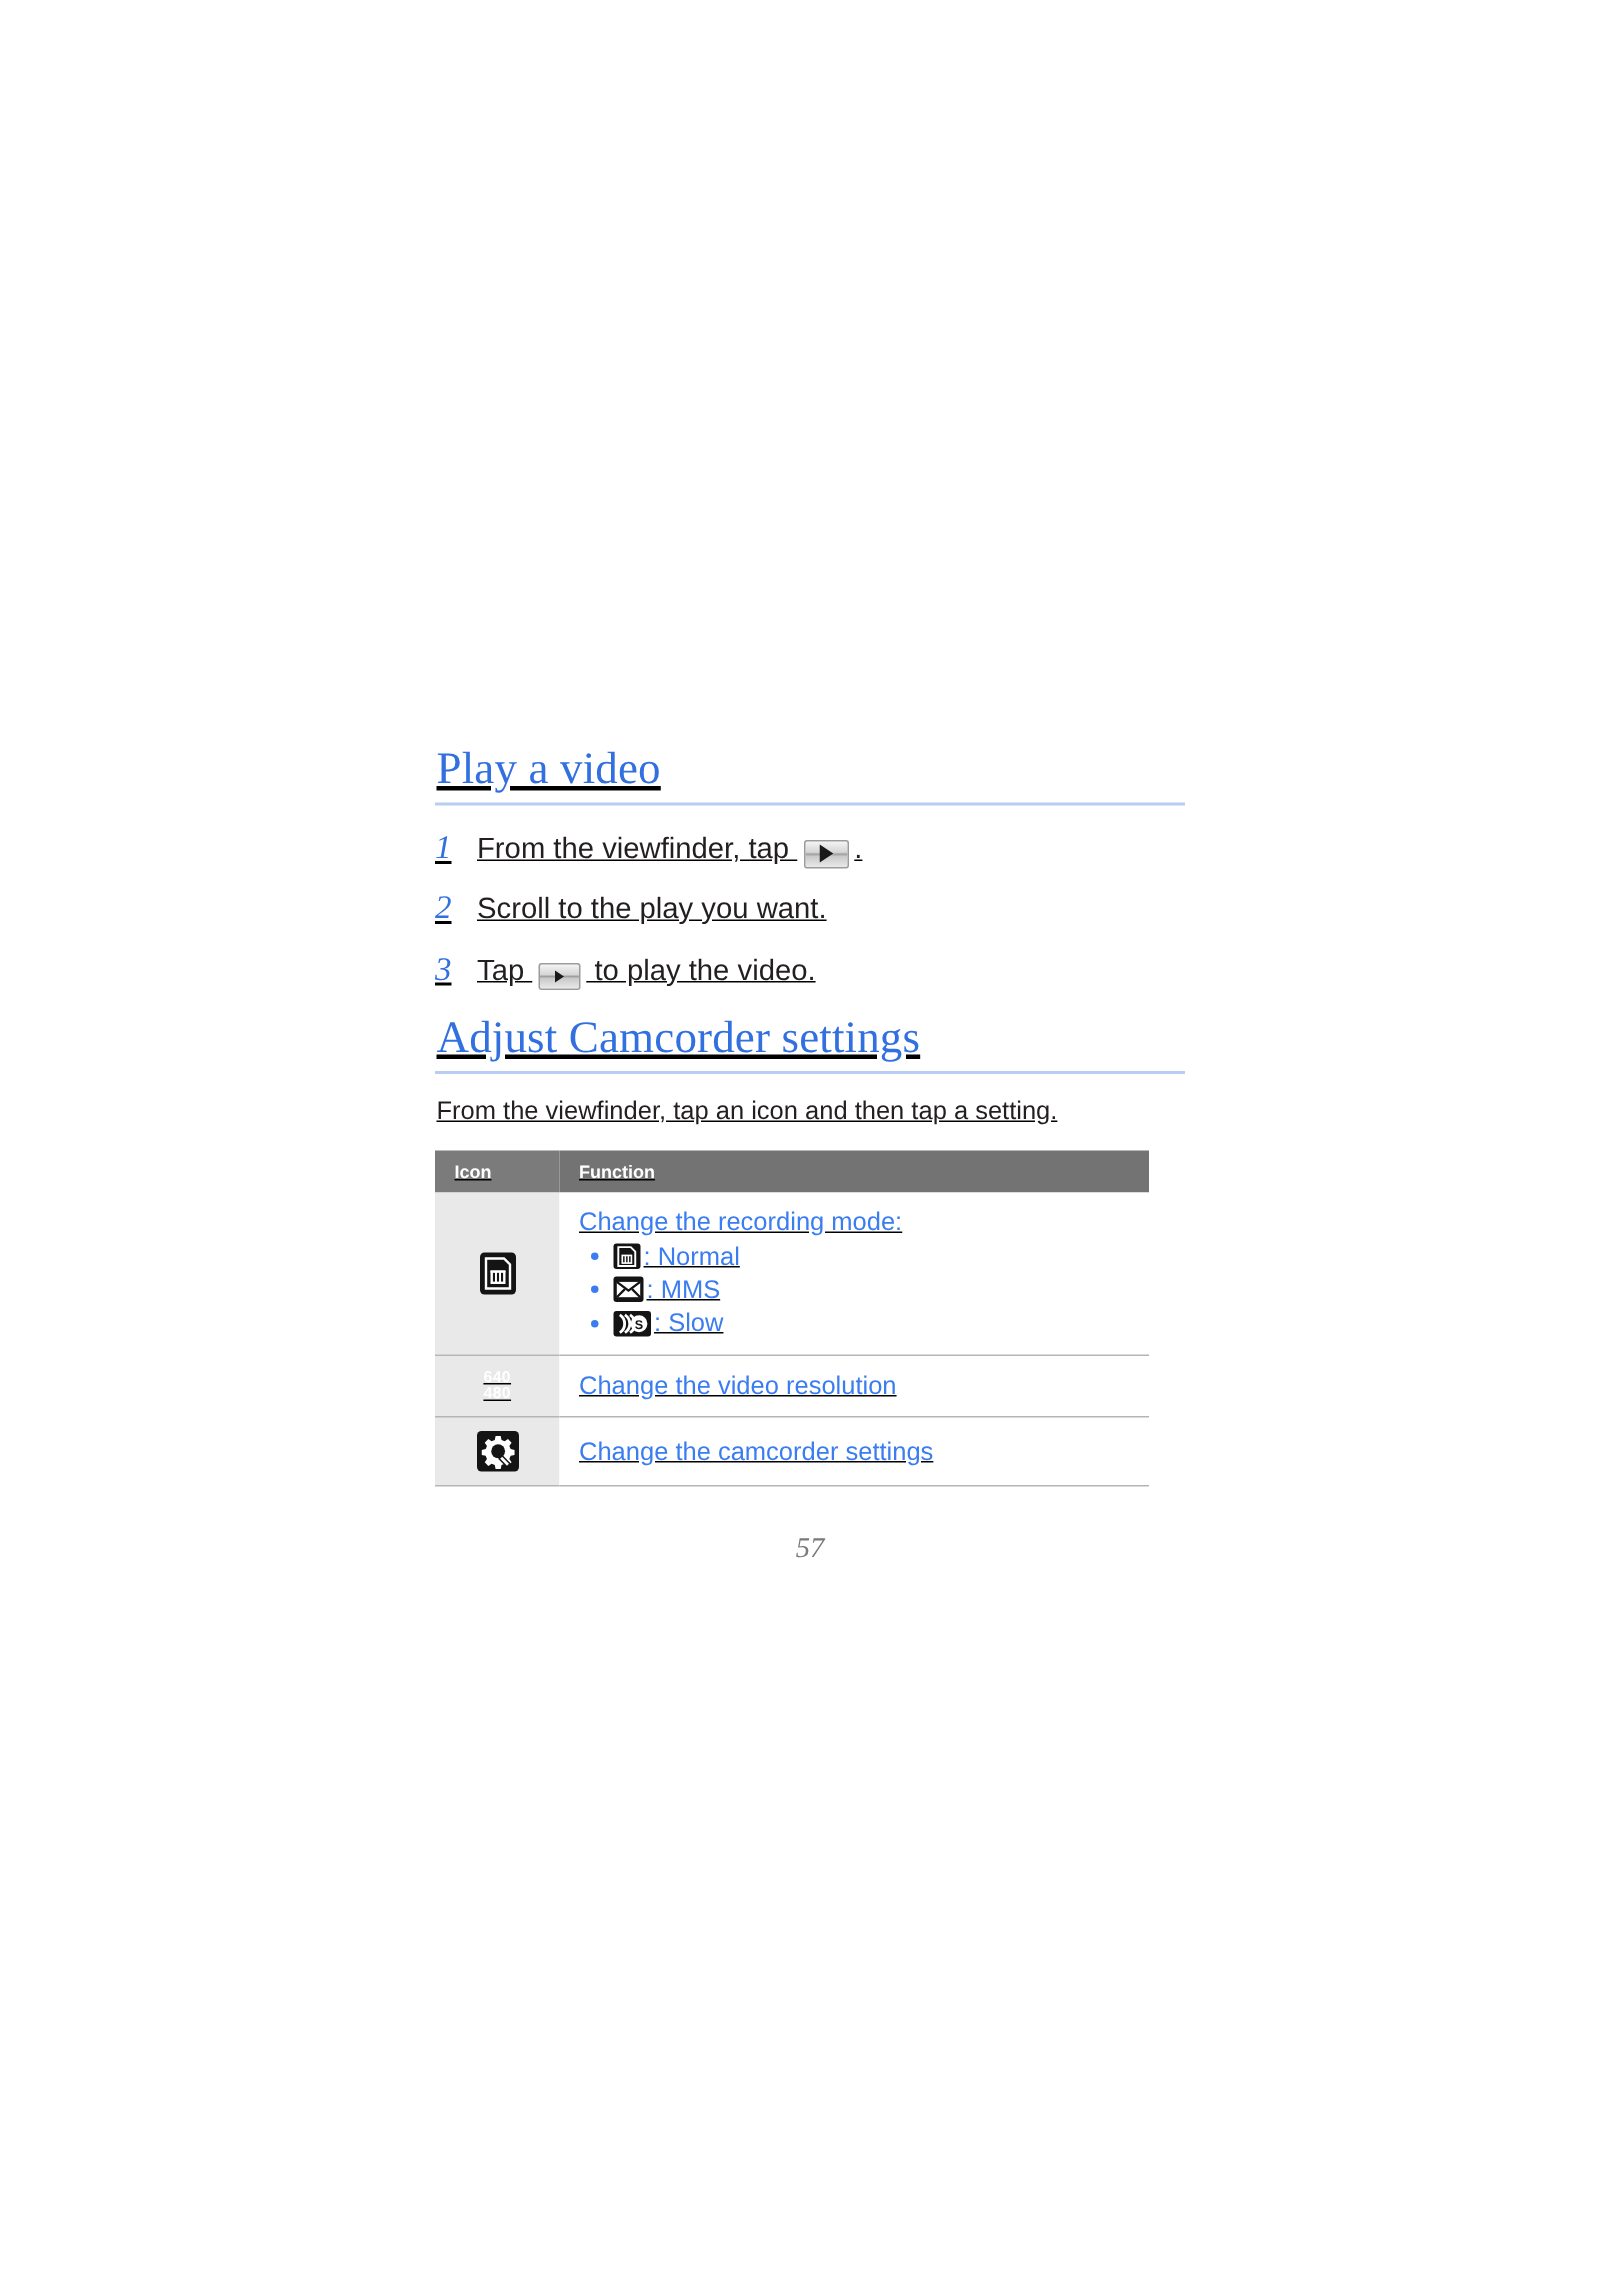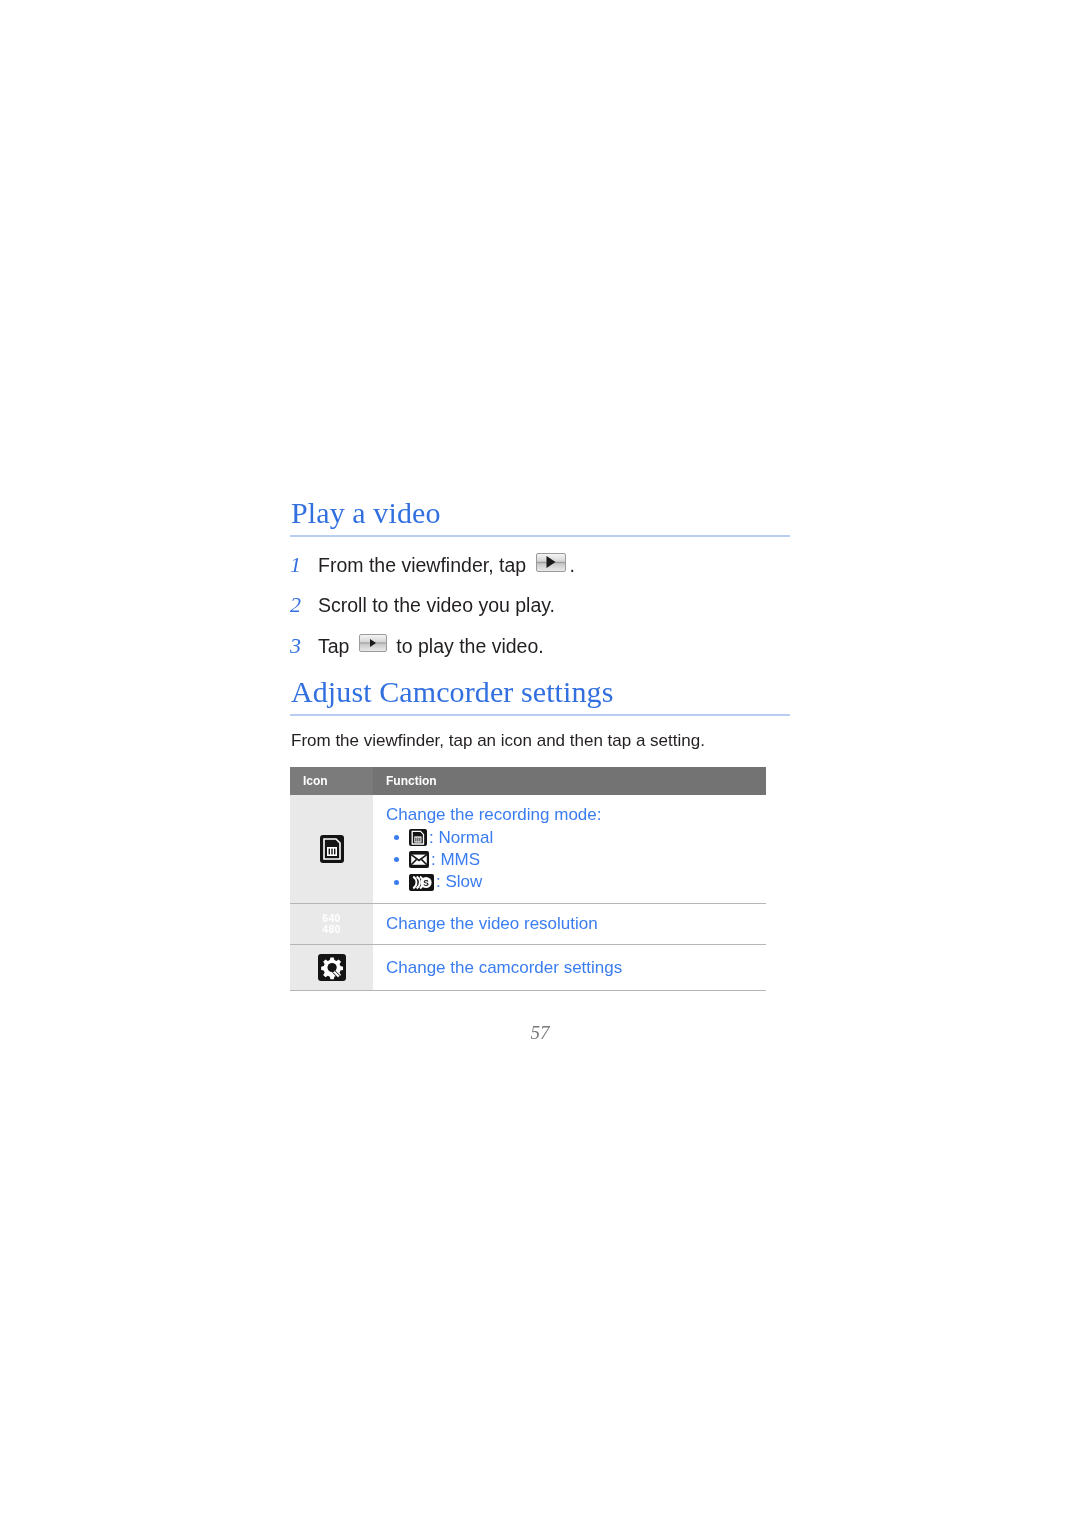--- a/index.html
+++ b/index.html
@@ -21,20 +21,21 @@
     width: 1080px;
     height: 1527px;
     overflow: hidden;
   }
 
   .content {
     position: absolute;
     left: 290px;
     top: 497px;
     width: 500px;
+    text-decoration: underline;
   }
 
   
   .section-heading {
     font-family: "Liberation Serif", serif;
     font-size: 30px;
     color: #3270e0;
     font-weight: normal;
     letter-spacing: 0.1px;
     margin: 0;
@@ -66,21 +67,21 @@
     font-family: "Liberation Serif", serif;
     font-style: italic;
     font-size: 22px;
     color: #3270e0;
     width: 28px;
     flex: 0 0 28px;
     text-align: left;
   }
   .step-text {
     display: flex;
-    align-items: flex-start;
+    align-items: flex-end;
     flex-wrap: wrap;
     gap: 0px;
   }
   .step-text .txt { white-space: pre; }
 
   
   .play-btn {
     display: inline-block;
     vertical-align: middle;
     background: linear-gradient(to bottom, #f4f4f4 0%, #d6d6d6 42%, #9f9f9f 50%, #c9c9c9 58%, #e9e9e9 100%);
@@ -227,21 +228,21 @@
         <span class="step-text">
           <span class="txt">From the viewfinder, tap </span>
           <span class="play-btn big"></span>
           <span class="txt">.</span>
         </span>
       </li>
 
       <li class="step">
         <span class="step-num">2</span>
         <span class="step-text">
-          <span class="txt">Scroll to the video you play.</span>
+          <span class="txt">Scroll to the play you want.</span>
         </span>
       </li>
 
       <li class="step">
         <span class="step-num">3</span>
         <span class="step-text">
           <span class="txt">Tap </span>
           <span class="play-btn small"></span>
           <span class="txt"> to play the video.</span>
         </span>

